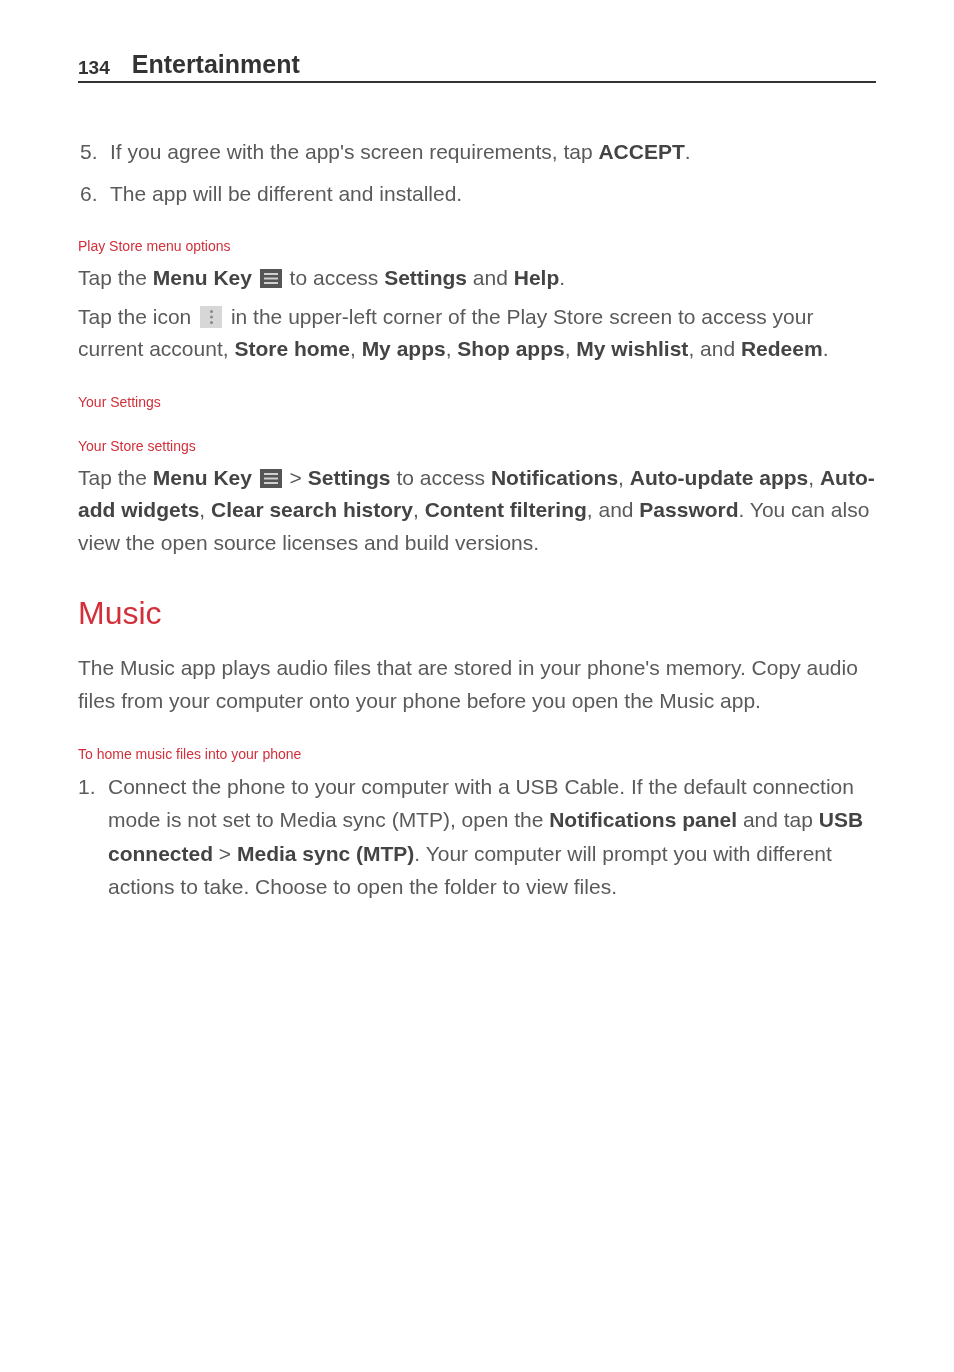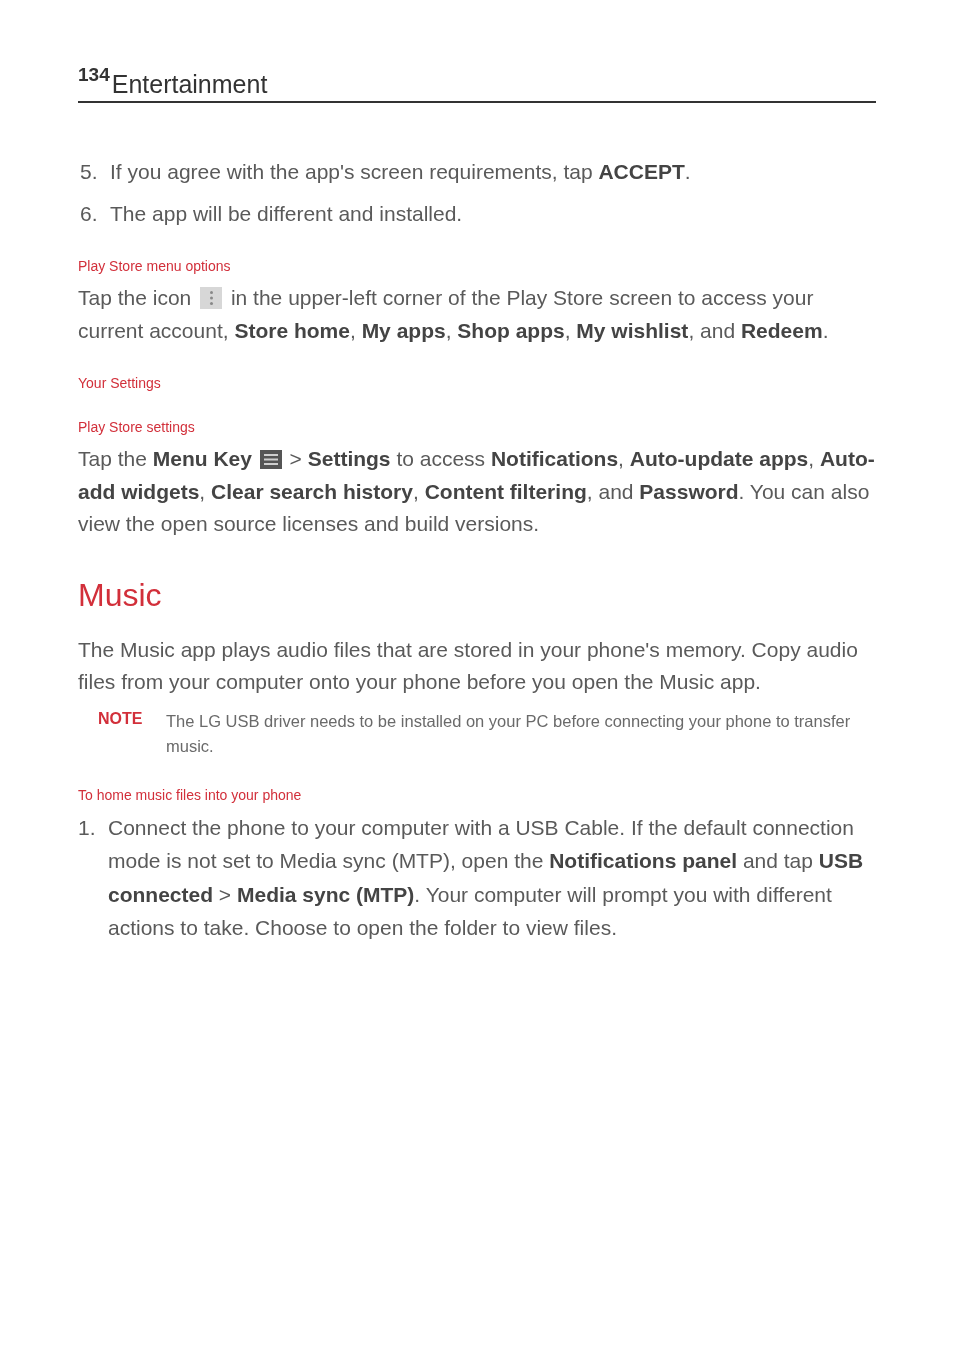--- a/index.html
+++ b/index.html
@@ -9,36 +9,35 @@
     background: #fff;
     font-family: Arial, Helvetica, sans-serif;
     color: #5a5a5a;
     position: relative;
   }
   .page {
     padding: 50px 78px 40px 78px;
   }
   .header-row {
     display: flex;
-    align-items: center;
-    gap: 2px;
+    align-items: flex-end;
+    gap: 22px;
     border-bottom: 2px solid #333;
     padding-bottom: 2px;
     margin-bottom: 52px;
   }
   .page-number {
     font-size: 19px;
     font-weight: bold;
     color: #333;
   }
   .header-title {
     font-size: 25px;
     color: #333;
-    font-weight: 400;
-    margin-top: 20px;
+    font-weight: 700;
   }
   .ol-item {
     display: flex;
     gap: 8px;
     font-size: 21px;
     line-height: 1.6;
     color: #5a5a5a;
     margin-bottom: 8px;
     padding-left: 2px;
   }
@@ -158,43 +157,42 @@
     </span>
   </div>
 
   <div class="ol-item">
     <span class="ol-num">6.</span>
     <span class="ol-body">The app will be different and installed.</span>
   </div>
 
   <div class="section-red">Play Store menu options</div>
 
+  <p class="para">
+    <span>Tap the </span><span class="bold">Menu Key </span><span class="icon-menu"></span><span> to access </span><span class="bold">Settings</span><span> and </span><span class="bold">Help</span><span>.</span>
+  </p>
 
   <p class="para">
     <span>Tap the icon </span><span class="icon-dots"></span><span> in the upper-left corner of the Play Store screen to access your current account, </span><span class="bold">Store home</span><span>, </span><span class="bold">My apps</span><span>, </span><span class="bold">Shop apps</span><span>, </span><span class="bold">My wishlist</span><span>, and </span><span class="bold">Redeem</span><span>.</span>
   </p>
 
   <div class="section-red">Your Settings</div>
 
 
-  <div class="section-red">Play Store settings</div>
+  <div class="section-red">Your Store settings</div>
 
   <p class="para">
     <span>Tap the </span><span class="bold">Menu Key </span><span class="icon-menu"></span><span> &gt; </span><span class="bold">Settings</span><span> to access </span><span class="bold">Notifications</span><span>, </span><span class="bold">Auto-update apps</span><span>, </span><span class="bold">Auto-add widgets</span><span>, </span><span class="bold">Clear search history</span><span>, </span><span class="bold">Content filtering</span><span>, and </span><span class="bold">Password</span><span>. You can also view the open source licenses and build versions.</span>
   </p>
 
   <div class="h1-red">Music</div>
 
 
   <p class="para">The Music app plays audio files that are stored in your phone's memory. Copy audio files from your computer onto your phone before you open the Music app.</p>
 
-  <div class="note-row">
-    <span class="note-label">NOTE</span>
-    <span class="note-body">The LG USB driver needs to be installed on your PC before connecting your phone to transfer music.</span>
-  </div>
 
   <div class="section-red">To home music files into your phone</div>
 
   <div class="ol-item" style="padding-left:0;">
     <span class="ol-num">1.</span>
     <span class="ol-body">
       <span>Connect the phone to your computer with a USB Cable. If the default connection mode is not set to Media sync (MTP), open the </span><span class="bold">Notifications panel</span><span> and tap </span><span class="bold">USB connected</span><span> &gt; </span><span class="bold">Media sync (MTP)</span><span>. Your computer will prompt you with different actions to take. Choose to open the folder to view files.</span>
     </span>
   </div>
 

